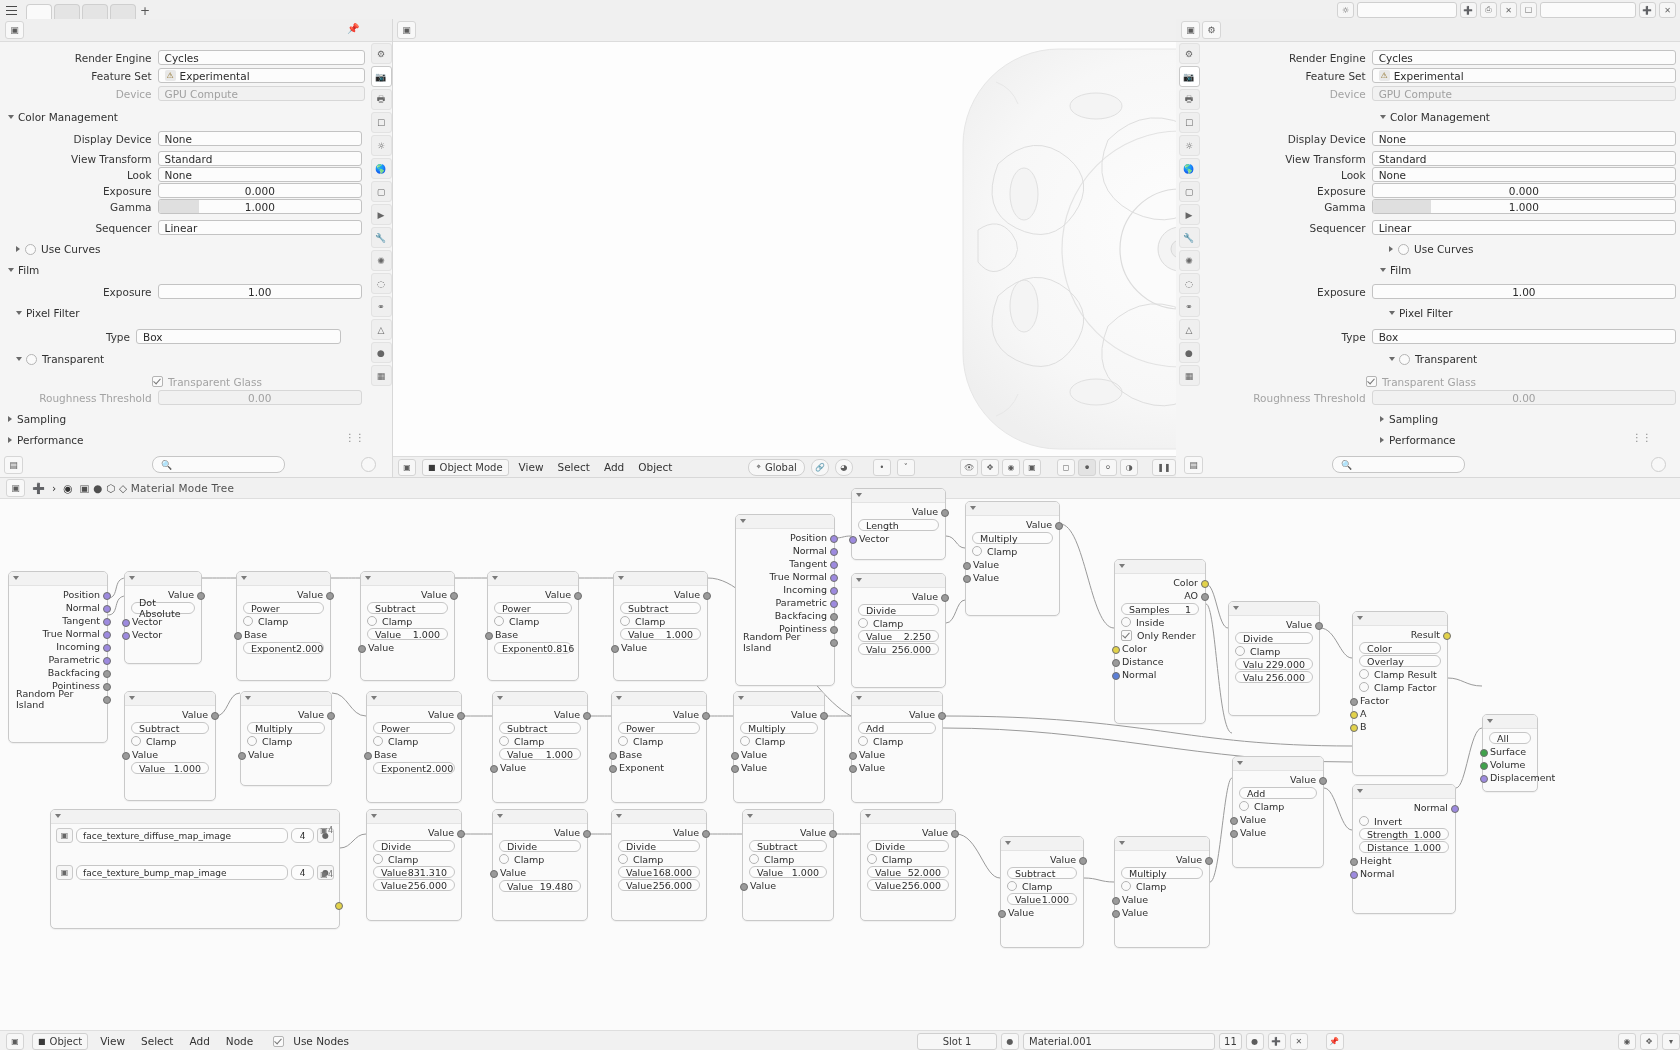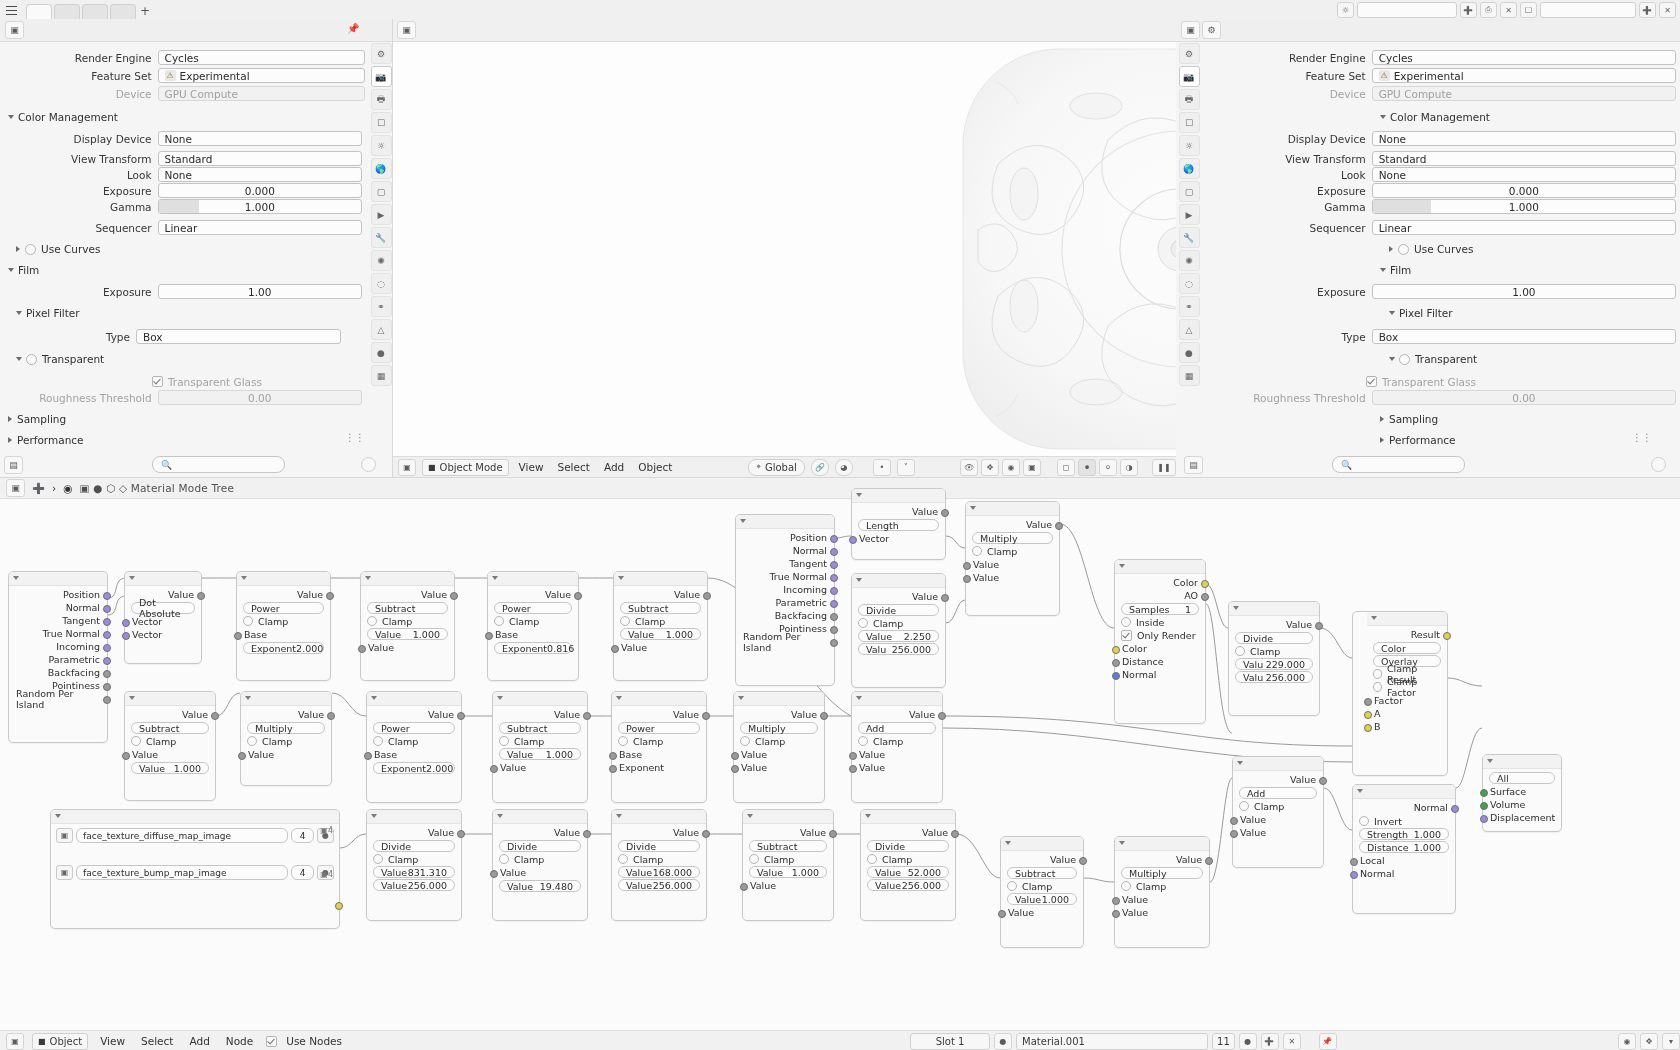--- a/index.html
+++ b/index.html
@@ -885,21 +885,21 @@
             <span>Valu</span>
             <span class="rv">229.000</span>
           </div>
         <div class="wfield">
             <span>Valu</span>
             <span class="rv">256.000</span>
           </div>
       </div>
     </div>
 
-    <div class="node" style="left:1352px;top:133px;width:96px;height:165px;padding-left:14px;">
+    <div class="node" style="left:1352px;top:133px;width:96px;height:165px;">
       <div class="nhead">
           <div class="ntri"></div>
         </div>
       <div class="nbody">
         <div class="srow out">
             <span>Result</span>
             <span class="sock r s-yellow"></span>
           </div>
         <div class="wfield">Color</div>
         <div class="wfield">Overlay</div>
@@ -919,21 +919,21 @@
             <span class="sock l s-yellow"></span>
             <span>A</span>
           </div>
         <div class="srow">
             <span class="sock l s-yellow"></span>
             <span>B</span>
           </div>
       </div>
     </div>
 
-    <div class="node" style="left:1482px;top:236px;width:80px;height:78px;margin-top:40px;">
+    <div class="node" style="left:1482px;top:236px;width:56px;height:78px;">
       <div class="nhead">
           <div class="ntri"></div>
         </div>
       <div class="nbody">
         <div class="wfield">All</div>
         <div class="srow">
             <span class="sock l s-darkgreen"></span>
             <span>Surface</span>
           </div>
         <div class="srow">
@@ -1159,21 +1159,21 @@
         <div class="wfield">
             <span>Strength</span>
             <span class="rv">1.000</span>
           </div>
         <div class="wfield">
             <span>Distance</span>
             <span class="rv">1.000</span>
           </div>
         <div class="srow">
             <span class="sock l s-gray"></span>
-            <span>Local</span>
+            <span>Height</span>
           </div>
         <div class="srow">
             <span class="sock l s-purple"></span>
             <span>Normal</span>
           </div>
       </div>
     </div>
 
     <div class="node" style="left:366px;top:331px;width:96px;height:112px;">
       <div class="nhead">
@@ -1353,21 +1353,21 @@
     <div class="ne-foot">
       <div class="vp-ico">▣</div>
       <div class="vp-btn">
         <span style="font-size:8px">■</span>
         <span>Object</span>
       </div>
       <div class="vp-menu">View</div>
       <div class="vp-menu">Select</div>
       <div class="vp-menu">Add</div>
       <div class="vp-menu">Node</div>
-      <div style="display:flex;align-items:center;gap:4px;margin-left:1px">
+      <div style="display:flex;align-items:center;gap:4px;margin-left:8px">
         <span class="cbox on"></span>
         <span>Use Nodes</span>
       </div>
 
       <div style="margin-left:560px;display:flex;align-items:center;gap:4px">
         <div class="vp-btn" style="width:68px;justify-content:center">Slot 1</div>
         <div class="vp-ico">●</div>
         <div class="vp-btn" style="width:180px">Material.001</div>
         <div class="vp-btn" style="padding:0 4px">11</div>
         <div class="vp-ico">●</div>

